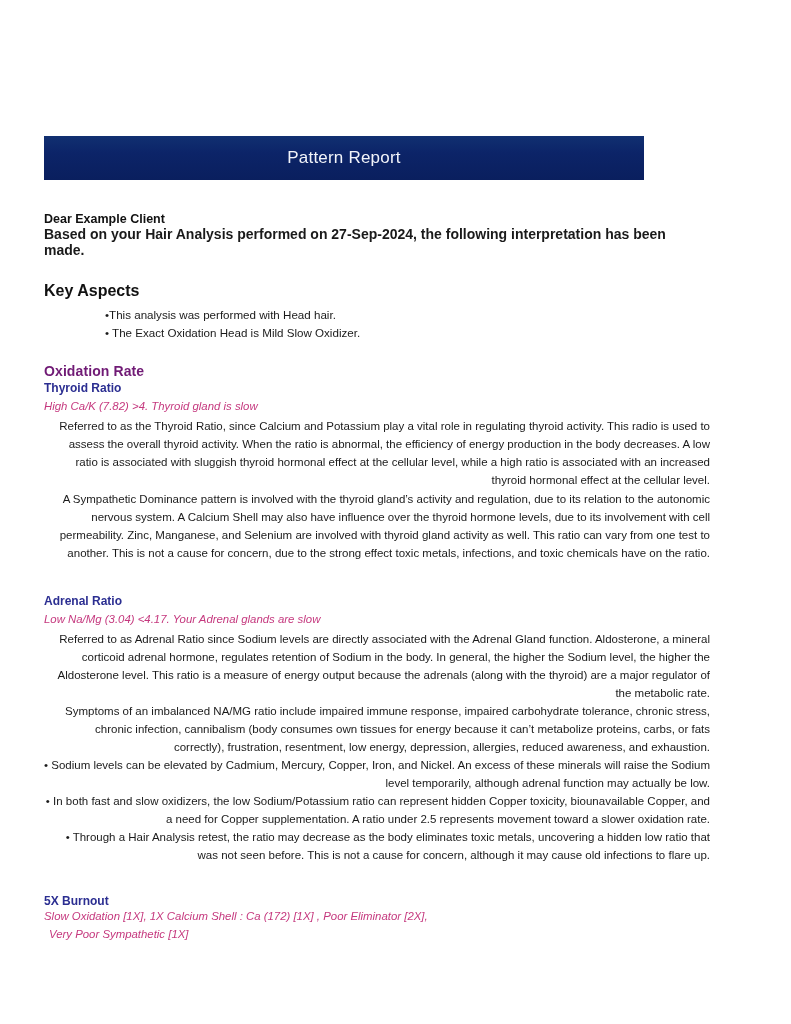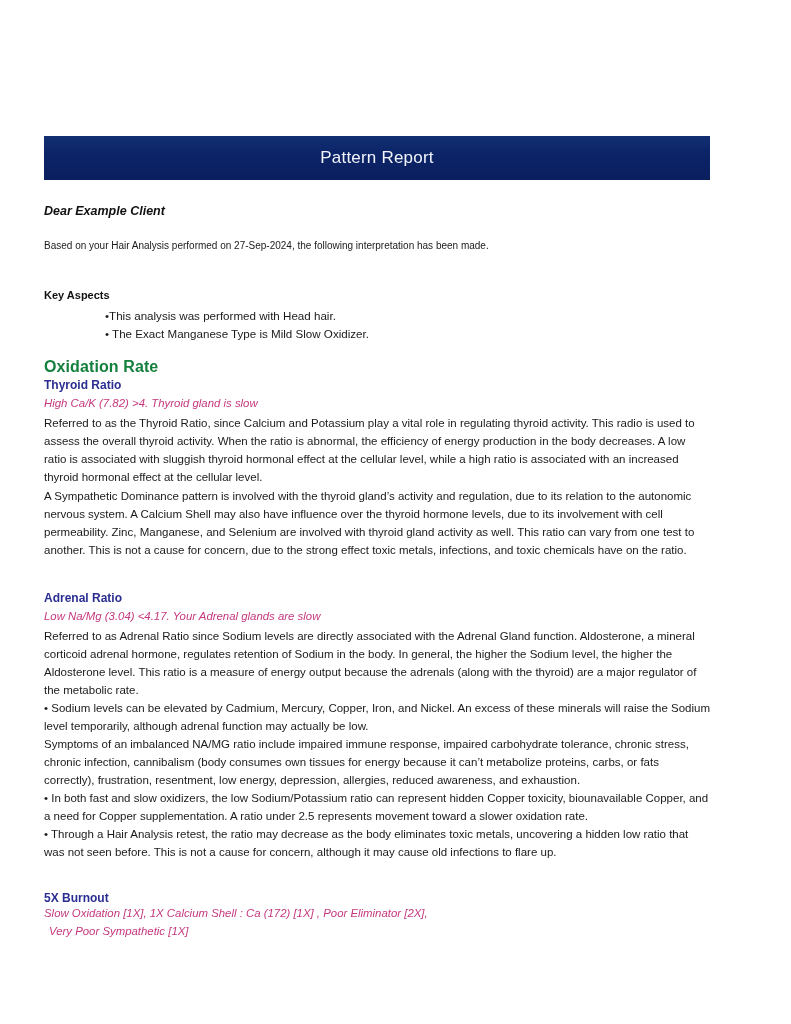--- a/index.html
+++ b/index.html
@@ -23,68 +23,67 @@
   }
   .content {
     position: absolute;
     left: 44px;
     top: 136px;
     width: 666px;
   }
 
   
   .banner {
-    width: 666px;
+    width: 600px;
     height: 44px;
     background: linear-gradient(180deg, #113071 0%, #0c2468 38%, #0a1f5e 100%);
     display: flex;
     align-items: center;
     justify-content: center;
     box-sizing: border-box;
   }
   .banner-title {
     color: #f2f4fa;
     font-size: 17px;
     font-weight: 400;
     letter-spacing: 0.2px;
   }
 
   
   .salutation {
-    margin-top: 24px;
+    margin-top: 32px;
     font-size: 12.5px;
     font-weight: bold;
-    font-style: italic;
     color: #111;
   }
   .intro {
-    margin-top: 22px;
-    font-size: 10px;
+    font-size: 14px;
     color: #1a1a1a;
+    font-weight: bold;
   }
   .section-label {
-    margin-top: 38px;
-    font-size: 11px;
+    margin-top: 24px;
+    font-size: 16px;
     font-weight: bold;
     color: #111;
   }
   .bullets {
     margin-top: 6px;
     padding-left: 61px;
   }
   .bullet-line {
     font-size: 11.6px;
     line-height: 1.52;
     color: #1a1a1a;
   }
   .major-heading {
-    margin-top: 16px;
-    font-size: 16px;
+    margin-top: 22px;
+    font-size: 14px;
     font-weight: bold;
-    color: #15803d;
+    color: #701a75;
     letter-spacing: 0.1px;
   }
   .sub-heading {
     margin-top: 2px;
     font-size: 12px;
     font-weight: bold;
     color: #2b2e91;
   }
   .block {
     margin-right: 0;
@@ -94,21 +93,21 @@
     font-size: 11.4px;
     font-style: italic;
     color: #c5387e;
     line-height: 1.5;
   }
   .para {
     margin-top: 2px;
     font-size: 11.5px;
     line-height: 1.57;
     color: #1a1a1a;
-    text-align: left;
+    text-align: right;
   }
   .para + .para { margin-top: 0px; }
   .gap-lg { height: 30px; }
   .gap-md { height: 22px; }
   .burnout-heading { margin-top: 8px; }
   .burnout-line {
     font-size: 11.4px;
     font-style: italic;
     color: #c5387e;
     line-height: 1.55;
@@ -125,40 +124,40 @@
       <div class="banner-title">Pattern Report</div>
     </div>
 
     <div class="salutation">Dear Example Client</div>
 
     <div class="intro">Based on your Hair Analysis performed on 27-Sep-2024, the following interpretation has been made.</div>
 
     <div class="section-label">Key Aspects</div>
     <div class="bullets">
       <div class="bullet-line">•This analysis was performed with Head hair.</div>
-      <div class="bullet-line">• The Exact Manganese Type is Mild Slow Oxidizer.</div>
+      <div class="bullet-line">• The Exact Oxidation Head is Mild Slow Oxidizer.</div>
     </div>
 
     <div class="major-heading">Oxidation Rate</div>
 
     <div class="sub-heading">Thyroid Ratio</div>
     <div class="block">
       <div class="flag-line">High Ca/K (7.82) &gt;4. Thyroid gland is slow</div>
       <div class="para">Referred to as the Thyroid Ratio, since Calcium and Potassium play a vital role in regulating thyroid activity. This radio is used to assess the overall thyroid activity. When the ratio is abnormal, the efficiency of energy production in the body decreases. A low ratio is associated with sluggish thyroid hormonal effect at the cellular level, while a high ratio is associated with an increased thyroid hormonal effect at the cellular level.</div>
       <div class="para">A Sympathetic Dominance pattern is involved with the thyroid gland’s activity and regulation, due to its relation to the autonomic nervous system. A Calcium Shell may also have influence over the thyroid hormone levels, due to its involvement with cell permeability. Zinc, Manganese, and Selenium are involved with thyroid gland activity as well. This ratio can vary from one test to another. This is not a cause for concern, due to the strong effect toxic metals, infections, and toxic chemicals have on the ratio.</div>
     </div>
 
     <div class="gap-lg"></div>
 
     <div class="sub-heading">Adrenal Ratio</div>
     <div class="block">
       <div class="flag-line">Low Na/Mg (3.04) &lt;4.17. Your Adrenal glands are slow</div>
       <div class="para">Referred to as Adrenal Ratio since Sodium levels are directly associated with the Adrenal Gland function. Aldosterone, a mineral corticoid adrenal hormone, regulates retention of Sodium in the body. In general, the higher the Sodium level, the higher the Aldosterone level.  This ratio is a measure of energy output because the adrenals (along with the thyroid) are a major regulator of the metabolic rate.</div>
+      <div class="para">Symptoms of an imbalanced NA/MG ratio include impaired immune response, impaired carbohydrate tolerance, chronic stress, chronic infection, cannibalism (body consumes own tissues for energy because it can’t metabolize proteins, carbs, or fats correctly), frustration, resentment, low energy, depression, allergies, reduced awareness, and exhaustion.</div>
       <div class="para">• Sodium levels can be elevated by Cadmium, Mercury, Copper, Iron, and Nickel. An excess of these minerals will raise the Sodium level temporarily, although adrenal function may actually be low.</div>
-      <div class="para">Symptoms of an imbalanced NA/MG ratio include impaired immune response, impaired carbohydrate tolerance, chronic stress, chronic infection, cannibalism (body consumes own tissues for energy because it can’t metabolize proteins, carbs, or fats correctly), frustration, resentment, low energy, depression, allergies, reduced awareness, and exhaustion.</div>
       <div class="para">• In both fast and slow oxidizers, the low Sodium/Potassium ratio can represent hidden Copper toxicity, biounavailable Copper, and a need for Copper supplementation. A ratio under 2.5 represents movement toward a slower oxidation rate.</div>
       <div class="para">• Through a Hair Analysis retest, the ratio may decrease as the body eliminates toxic metals, uncovering a hidden low ratio that was not seen before. This is not a cause for concern, although it may cause old infections to flare up.</div>
     </div>
 
     <div class="gap-md"></div>
 
     <div class="sub-heading burnout-heading">5X Burnout</div>
     <div class="block">
       <div class="burnout-line">Slow Oxidation [1X], 1X Calcium Shell : Ca (172) [1X] , Poor Eliminator [2X],</div>
       <div class="burnout-line second">Very Poor Sympathetic [1X]</div>

